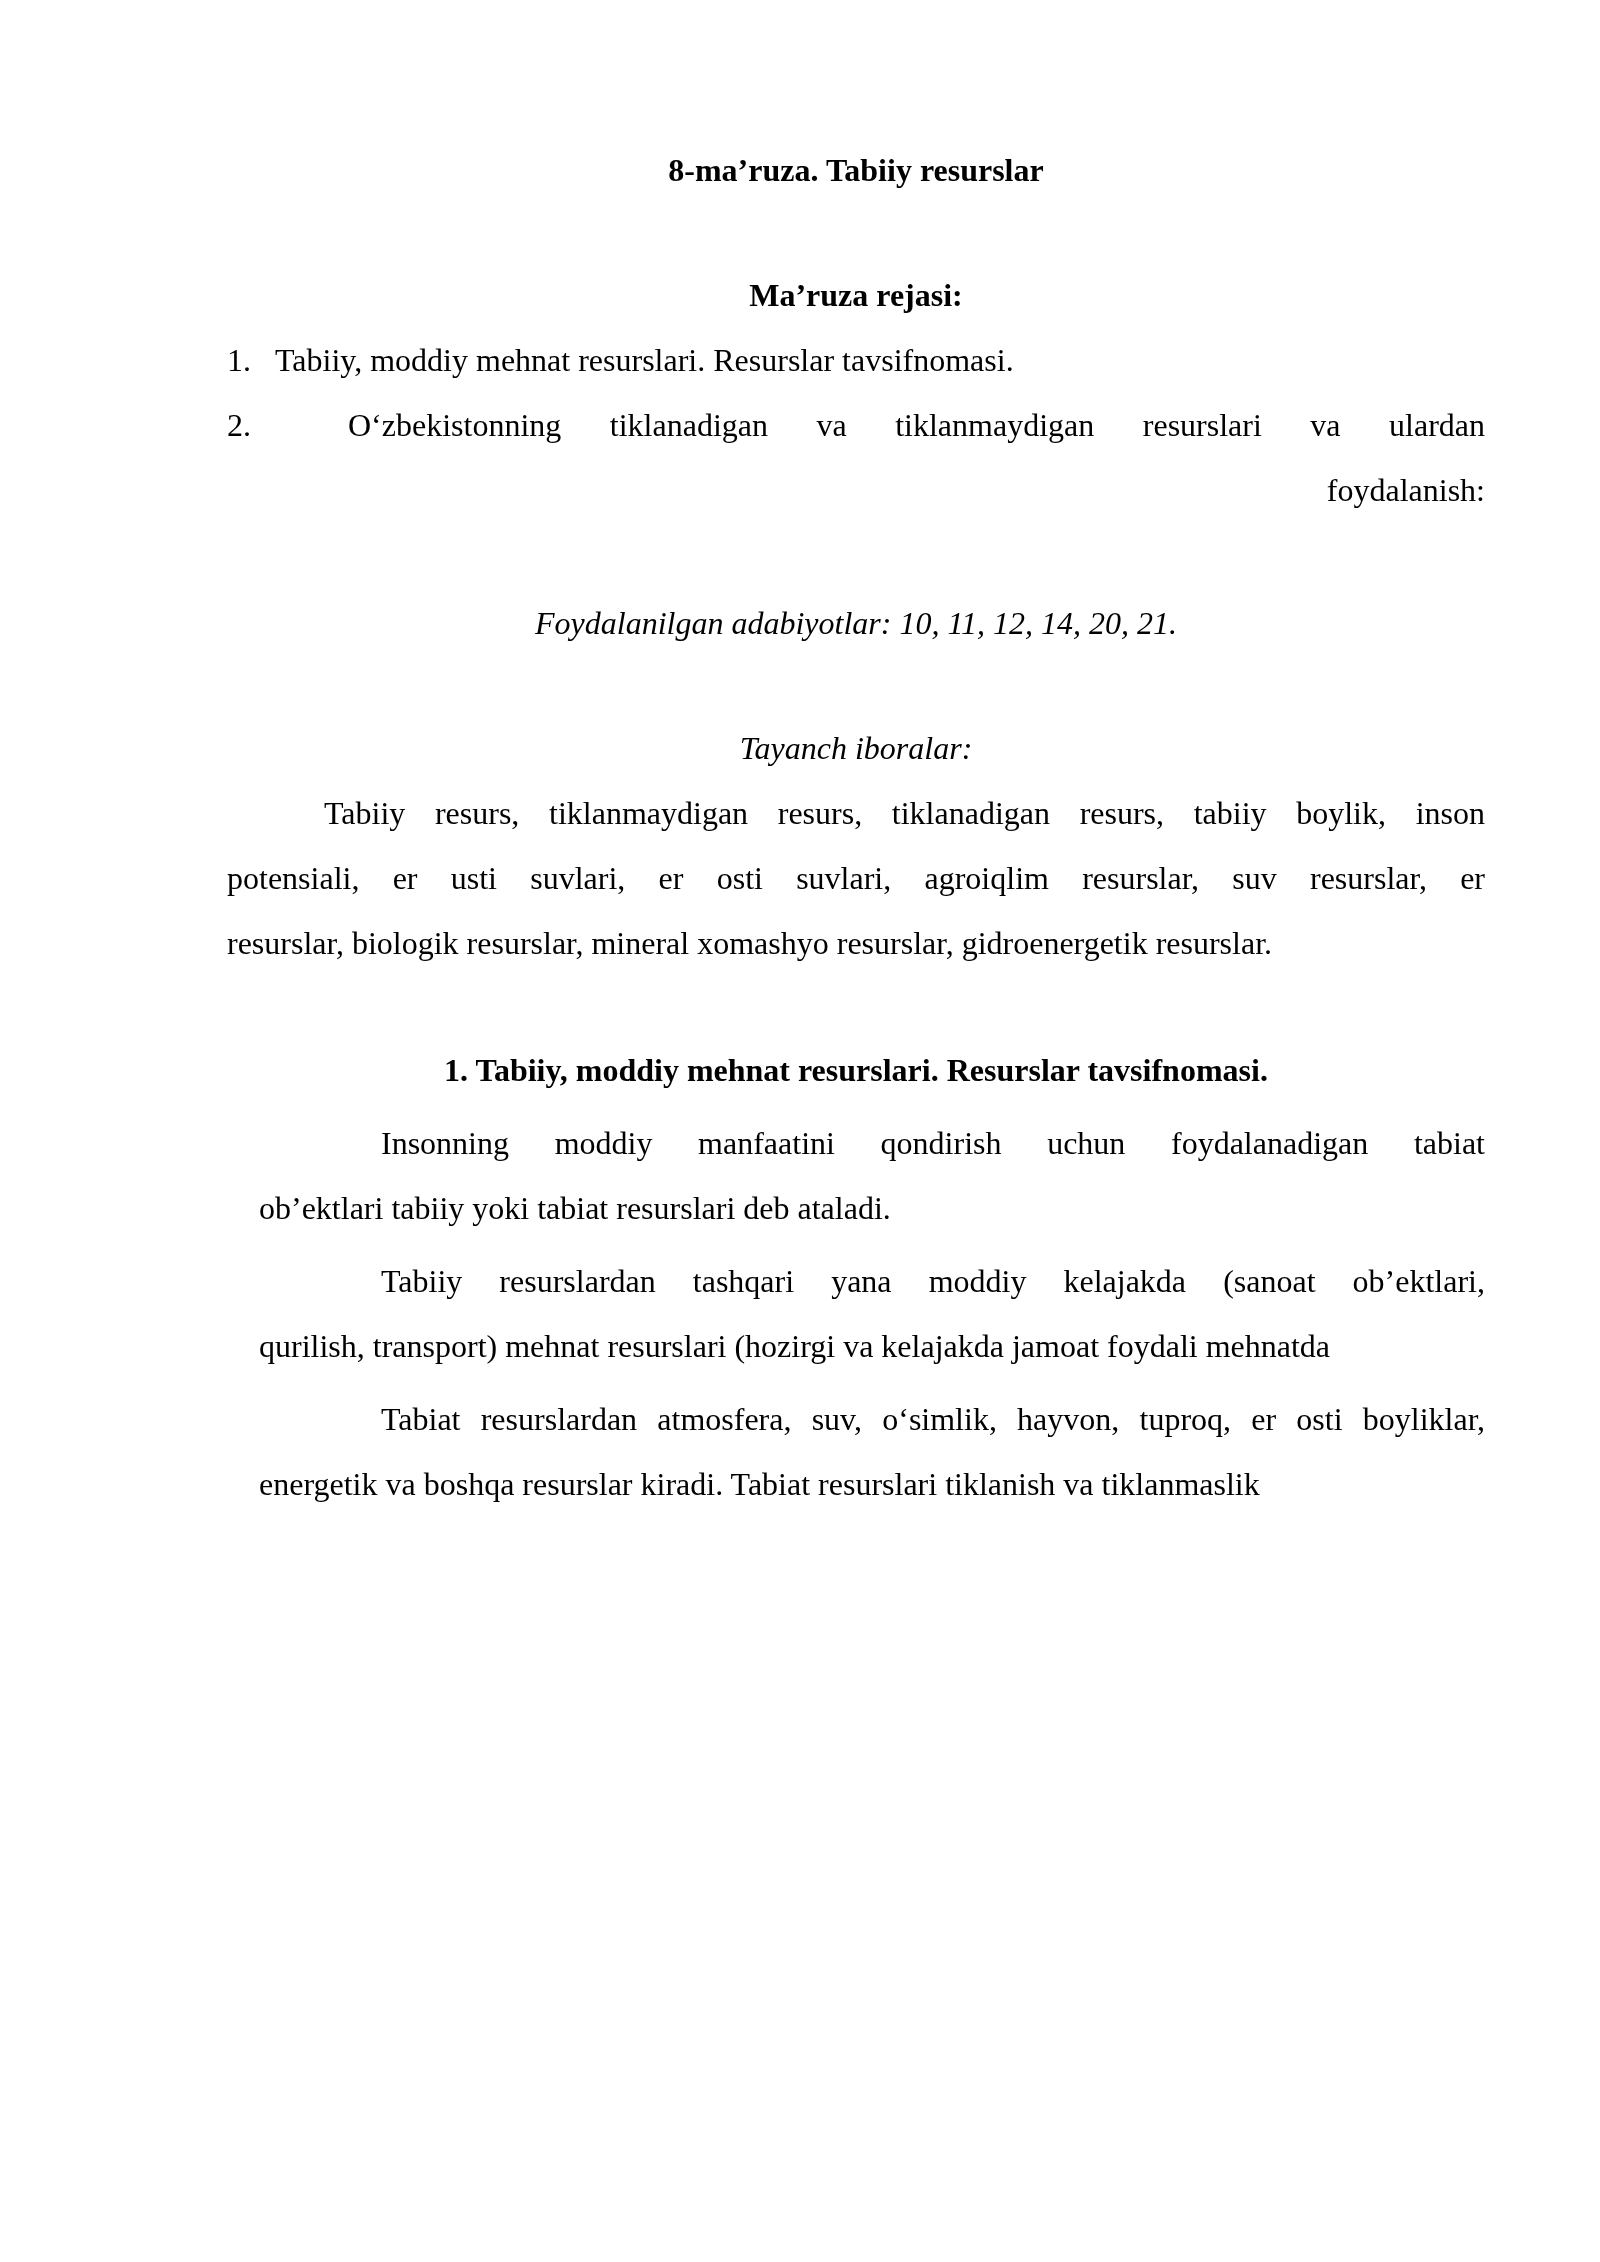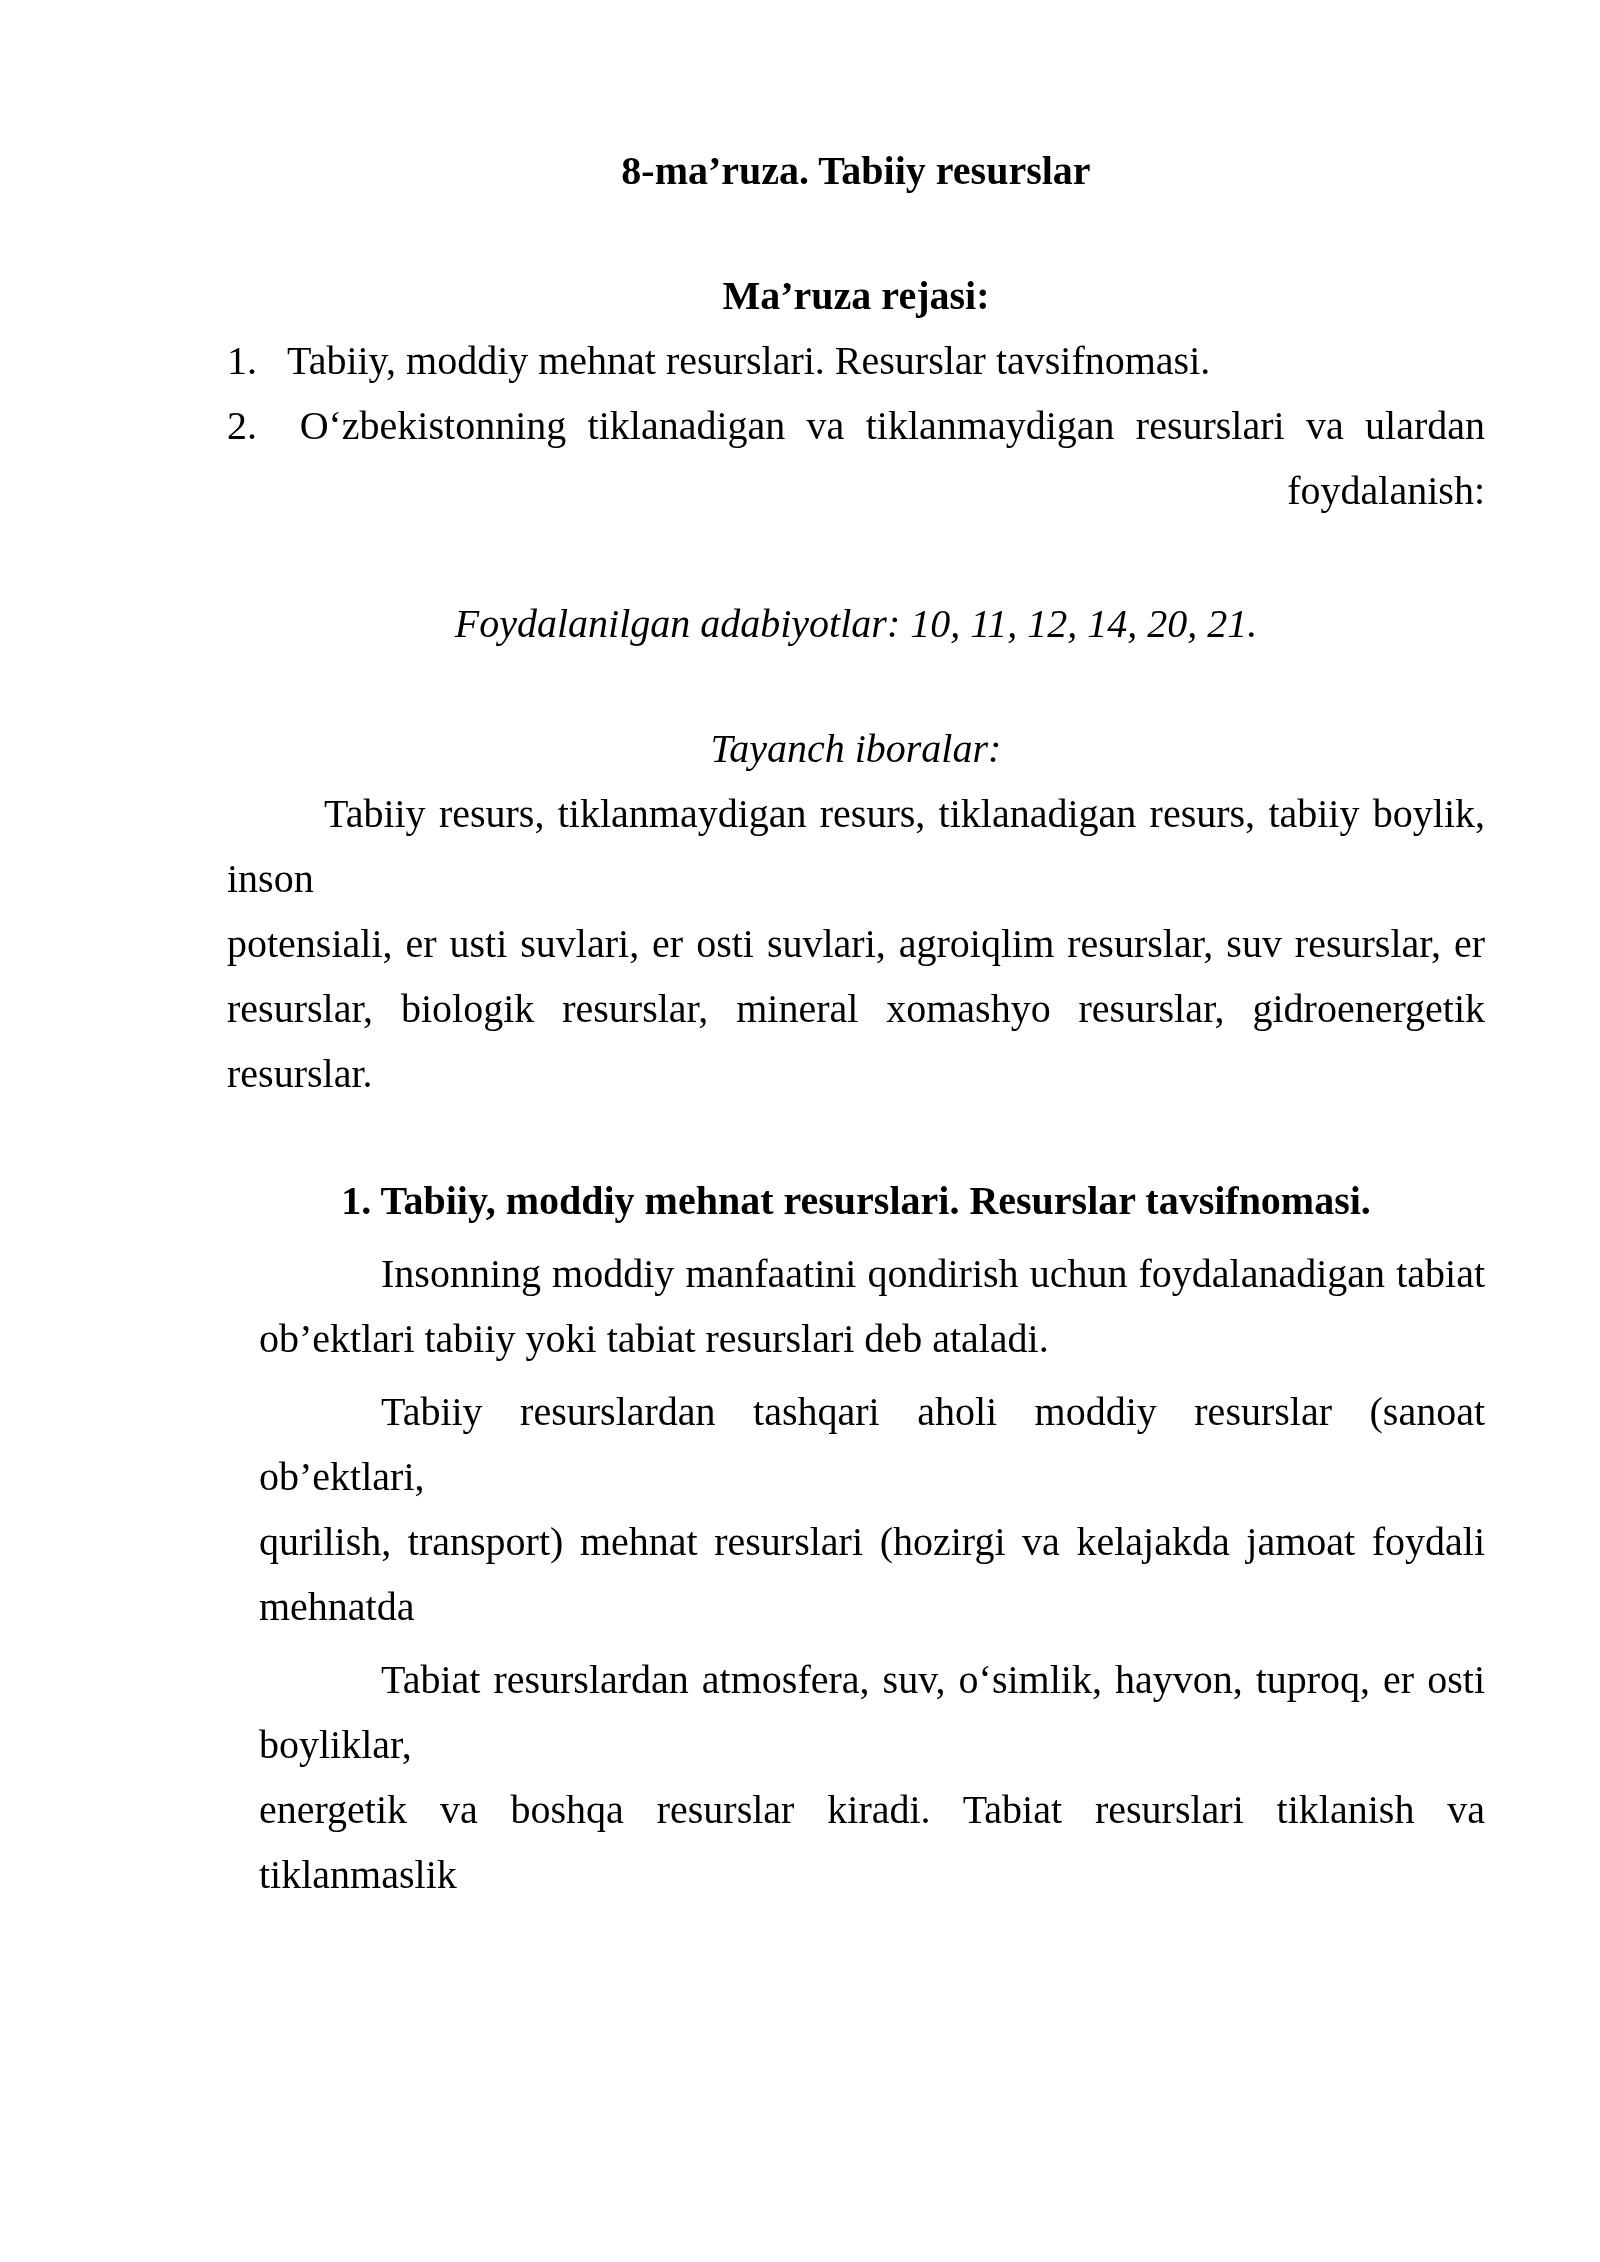--- a/index.html
+++ b/index.html
@@ -4,21 +4,21 @@
 <style>
   html, body { margin: 0; padding: 0; background: #ffffff; }
   .page {
     position: relative;
     width: 1600px;
     height: 2262px;
     box-sizing: border-box;
     background: #ffffff;
     color: #000000;
     font-family: "Liberation Serif", "DejaVu Serif", serif;
-    font-size: 40px;
+    font-size: 32px;
     line-height: 65px;
     padding: 138px 115px 0 227px;
     overflow: hidden;
   }
   .center { text-align: center; }
   .bold   { font-weight: bold; }
   .italic { font-style: italic; }
 
   .plan-heading     { margin-top: 60px; }
   .plan-item        { text-align: left; }
@@ -73,21 +73,21 @@
 
   <div class="para body-para">
 
       <div>Insonning moddiy manfaatini qondirish uchun foydalanadigan tabiat</div>
 
       <div>ob’ektlari tabiiy yoki tabiat resurslari deb ataladi.</div>
     </div>
 
   <div class="para body-para">
 
-      <div>Tabiiy resurslardan tashqari aholi moddiy resurslar (sanoat ob’ektlari,</div>
+      <div>Tabiiy resurslardan tashqari yana moddiy kelajakda (sanoat ob’ektlari,</div>
 
       <div>qurilish, transport) mehnat resurslari (hozirgi va kelajakda jamoat foydali mehnatda</div>
 
     </div>
 
   <div class="para body-para">
 
       <div>Tabiat resurslardan atmosfera, suv, oʻsimlik, hayvon, tuproq, er osti boyliklar,</div>
 
       <div>energetik va boshqa resurslar kiradi. Tabiat resurslari tiklanish va tiklanmaslik</div>

